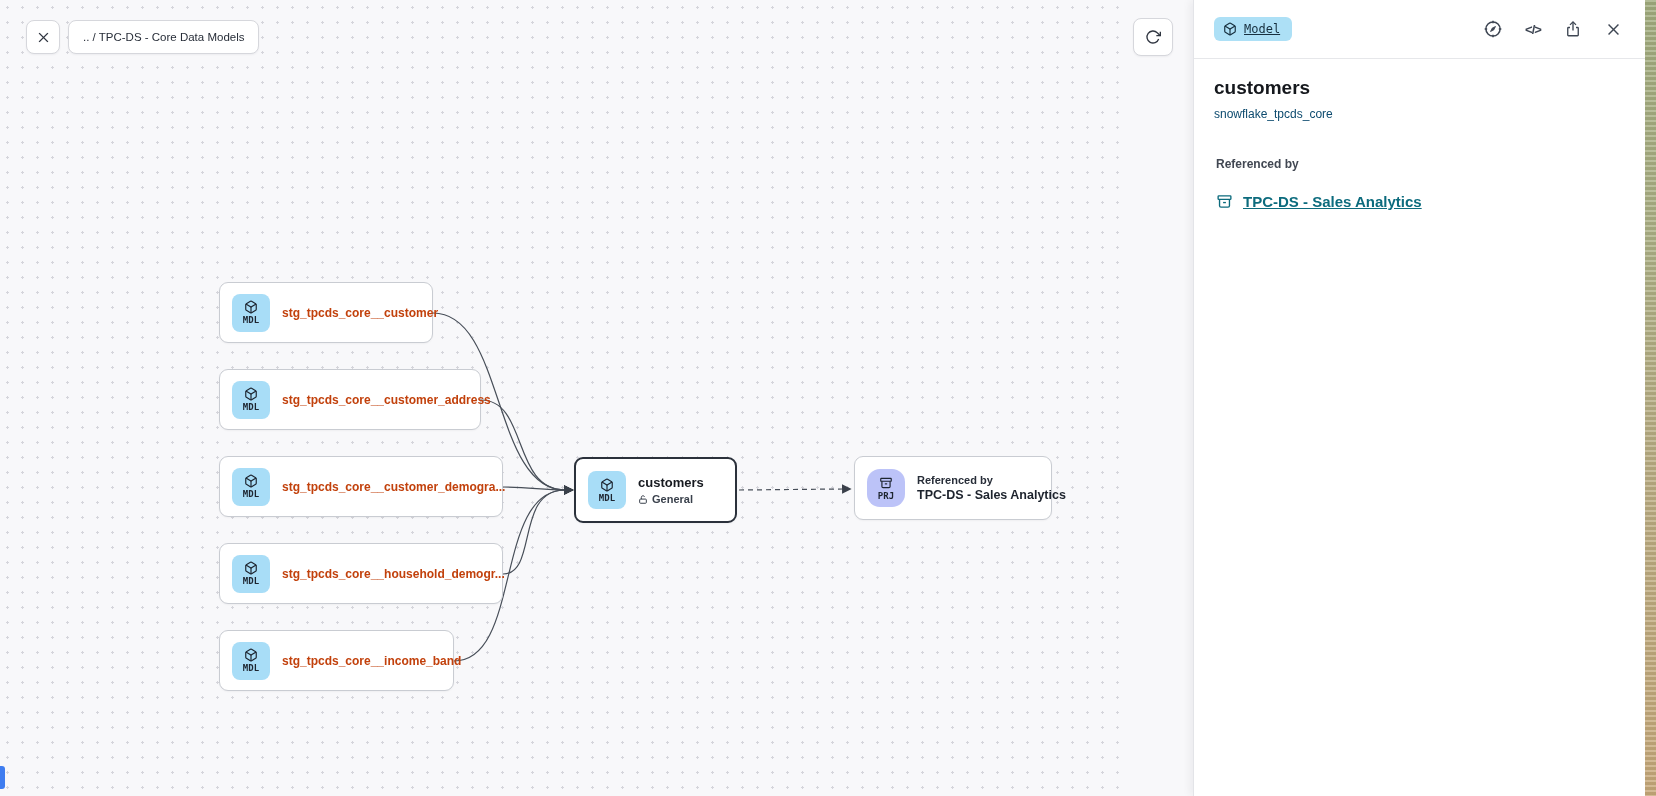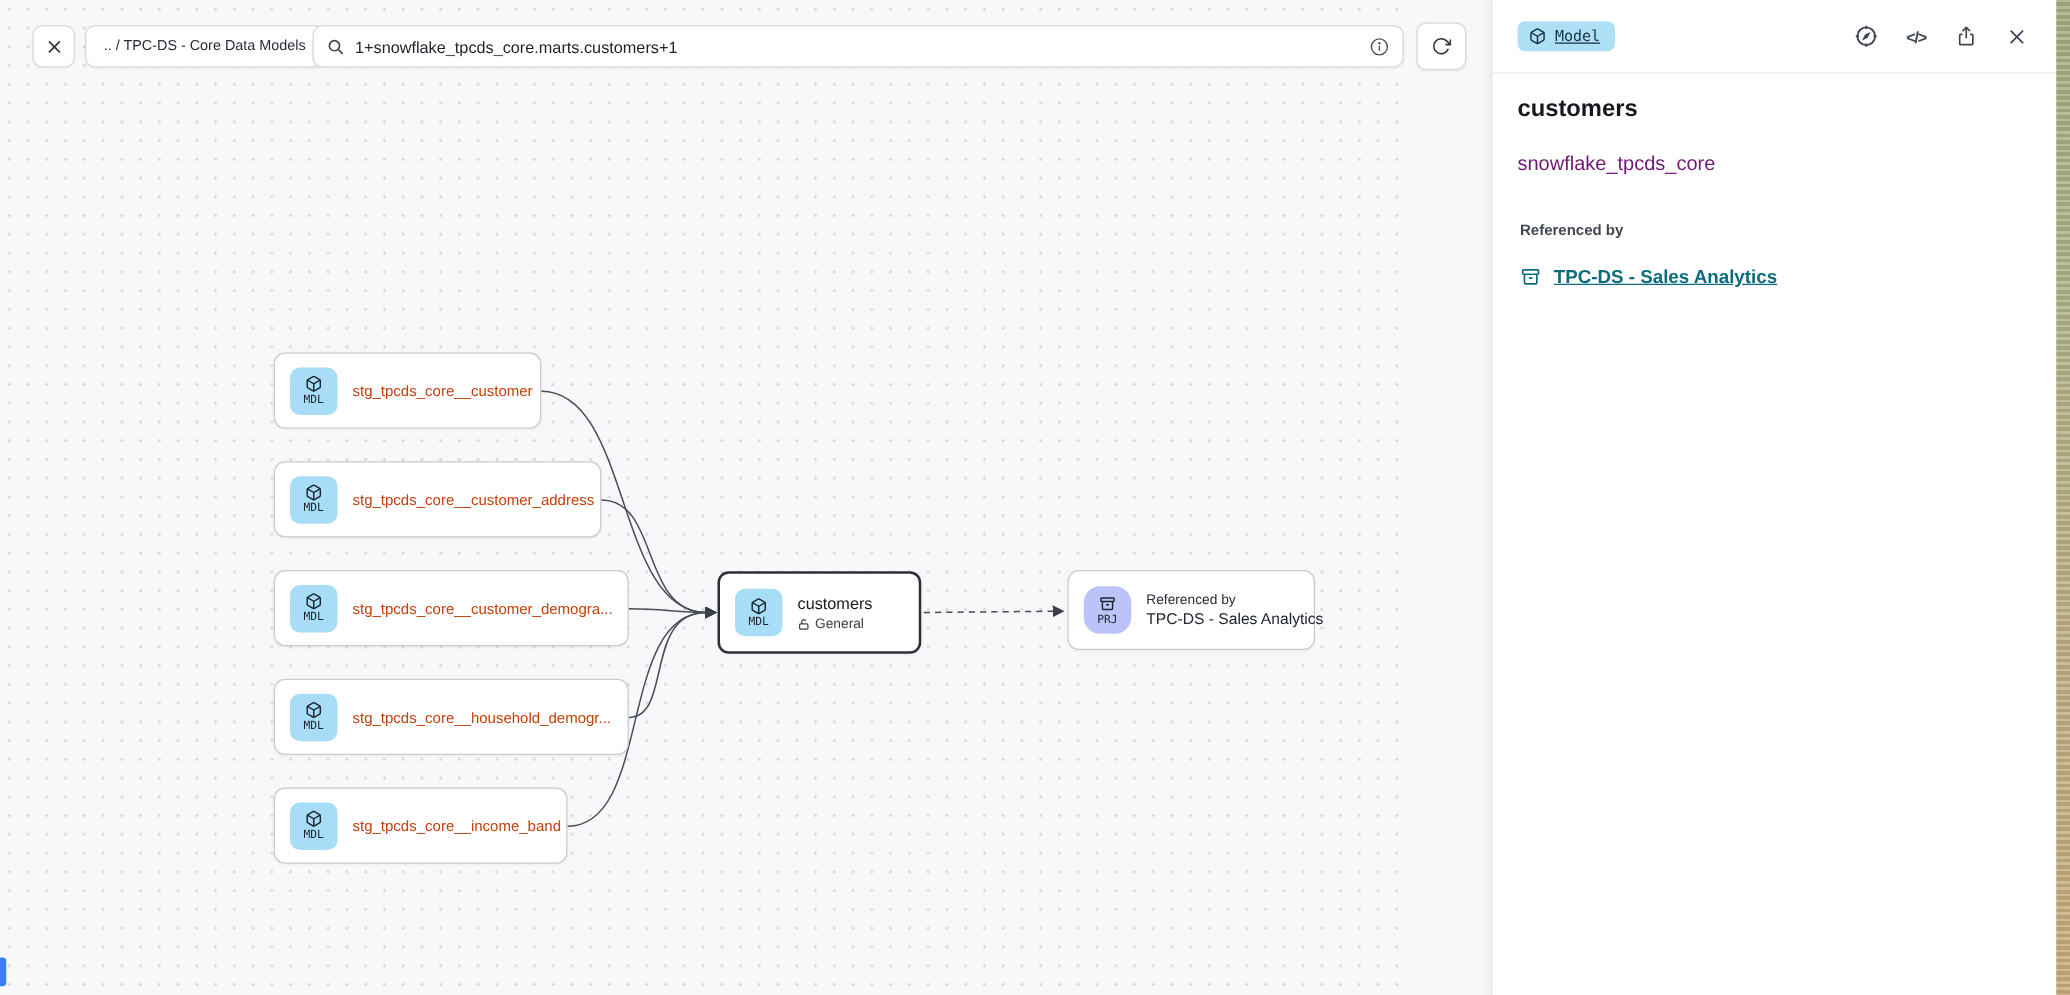--- a/index.html
+++ b/index.html
@@ -4,20 +4,21 @@
 <style>
   * { margin:0; padding:0; box-sizing:border-box; }
   html,body { width:1656px; height:796px; overflow:hidden; font-family:"Liberation Sans", sans-serif; background:#f8f8fa; }
 
   
   .canvas {
     position:absolute; left:0; top:0; width:1131px; height:796px;
     background-color:#f8f8fa;
     background-image:radial-gradient(#d5d5db 1px, transparent 1.2px);
     background-size:15px 15px;
+    font-weight:bold;
   }
   .edges { position:absolute; left:0; top:0; pointer-events:none; }
 
   
   .topbar { position:absolute; left:0; top:0; width:1193px; height:60px; z-index:30; }
   .tb-btn {
     position:absolute; top:20px; height:34px; background:#fff;
     border:1px solid #d6d7dc; border-radius:8px;
     display:flex; align-items:center; justify-content:center;
     box-shadow:0 1px 2px rgba(20,22,30,.05); cursor:pointer; color:#2f3540;
@@ -65,21 +66,21 @@
     display:flex; align-items:center; gap:7px; background:#ade0f6; color:#17303f;
     border-radius:6px; padding:5px 12px 5px 9px;
     font-family:"DejaVu Sans Mono", monospace; font-size:12px;text-decoration:underline;
   }
   .head-icons { margin-left:auto; display:flex; align-items:center; gap:16px; color:#3e4653; }
   .hicon { width:24px; height:24px; display:flex; align-items:center; justify-content:center; cursor:pointer; }
   .code-glyph { font-size:13px; font-weight:bold; letter-spacing:-1px; font-family:"Liberation Sans",sans-serif; }
 
   .panel-title-block { padding:18px 20px 14px 20px; }
   .panel-title { font-size:19px; font-weight:bold; color:#15181d; }
-  .panel-sub { font-size:16px; color:#701a75; margin-top:24px; }
+  .panel-sub { font-size:12px; color:#0c4a6e; margin-top:8px; }
 
   .tabs { display:flex; align-items:flex-end; padding:0 0 0 16px; height:64px; border-bottom:1px solid #e6e7ea; position:relative; }
   .tab {
     height:56px; display:flex; align-items:center; gap:8px; padding:0 19px;
     font-size:13.5px; color:#3e4653; cursor:pointer; border-bottom:3px solid transparent;
   }
   .tab.active { color:#0e6477; font-weight:bold; border-bottom-color:#0e6477; }
   .tab-badge {
     background:#0a5e6e; color:#fff; min-width:26px; height:19px; border-radius:10px;
     display:flex; align-items:center; justify-content:center; font-size:11px; font-weight:bold; padding:0 8px;
@@ -248,36 +249,20 @@
           <line x1="5" y1="5" x2="19" y2="19"></line>
           <line x1="19" y1="5" x2="5" y2="19"></line>
         </svg>
     </span>
   </div>
 
   <div class="tb-btn tb-crumb">
     <span>.. / TPC-DS - Core Data Models</span>
   </div>
 
-  <div class="tb-search">
-    <span class="icon" style="color:#3a414c;">
-      <svg width="15" height="15" viewBox="0 0 24 24" fill="none" stroke="currentColor" stroke-width="2.1">
-          <circle cx="10.5" cy="10.5" r="6.5"></circle>
-          <line x1="15.5" y1="15.5" x2="21" y2="21"></line>
-        </svg>
-    </span>
-    <input type="text" value="1+snowflake_tpcds_core.marts.customers+1" style="">
-    <span class="icon" style="color:#4a515d;">
-      <svg width="17" height="17" viewBox="0 0 24 24" fill="none" stroke="currentColor" stroke-width="1.6">
-          <circle cx="12" cy="12" r="9"></circle>
-          <line x1="12" y1="11" x2="12" y2="16.5"></line>
-          <circle cx="12" cy="7.8" r="0.6" fill="currentColor"></circle>
-        </svg>
-    </span>
-  </div>
 
   <div class="tb-btn tb-refresh">
     <span class="icon">
       <svg width="16" height="16" viewBox="0 0 24 24" fill="none" stroke="currentColor" stroke-width="2">
           <path d="M20.49 15a9 9 0 1 1-2.12-9.36L23 10"></path>
           <polyline points="23 4 23 10 17 10"></polyline>
         </svg>
     </span>
   </div>
 </div>

